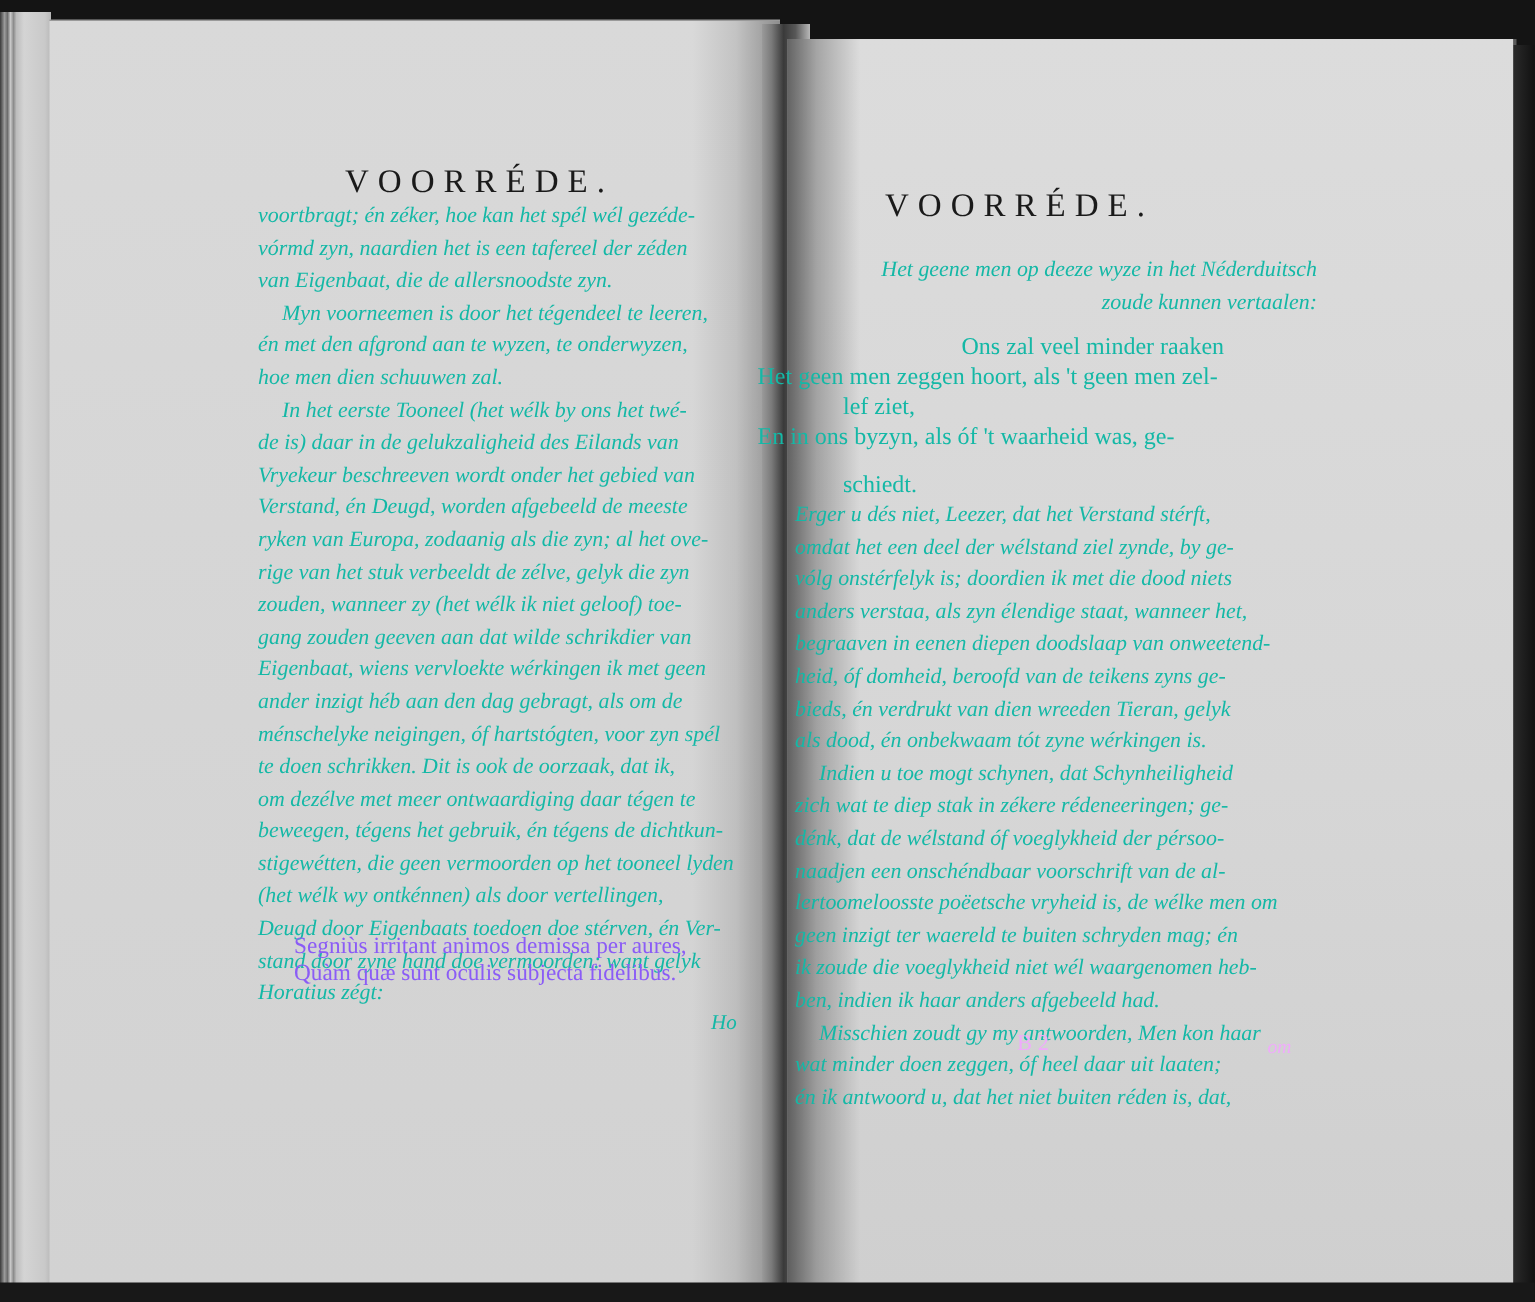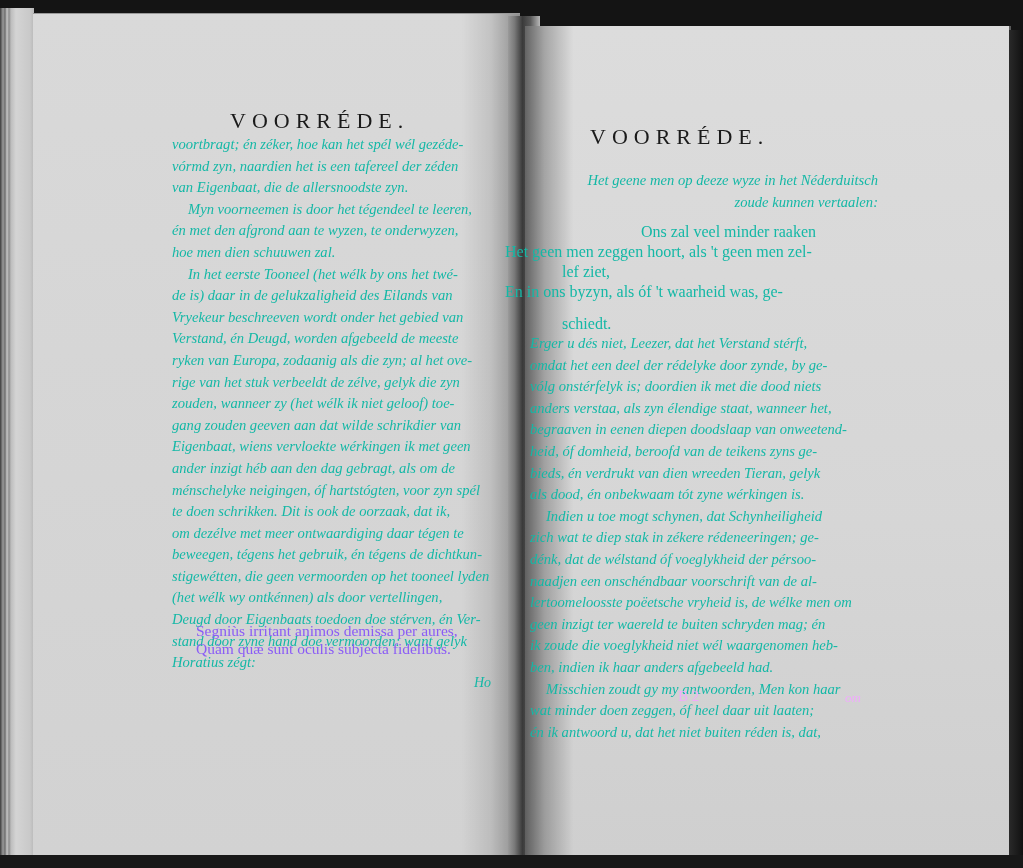--- a/index.html
+++ b/index.html
@@ -115,21 +115,21 @@
   <div class="text" style="left:505px; top:222px; font-size:16px; line-height:20px; width:350px;">
     <div class="ln" style="padding-left:136px;">Ons zal veel minder raaken</div>
     <div class="ln">Het geen men zeggen hoort, als 't geen men zel-</div>
     <div class="ln" style="padding-left:57px;">lef ziet,</div>
     <div class="ln">En in ons byzyn, als óf 't waarheid was, ge-</div>
     <div class="ln" style="padding-left:57px;margin-top:12px;">schiedt.</div>
   </div>
 
   <div class="text lines it" style="left:530px; top:333px; width:350px;">
     <div class="ln">Erger u dés niet, Leezer, dat het Verstand stérft,</div>
-    <div class="ln">omdat het een deel der rédelyke door zynde, by ge-</div>
+    <div class="ln">omdat het een deel der wélstand ziel zynde, by ge-</div>
     <div class="ln">vólg onstérfelyk is; doordien ik met die dood niets</div>
     <div class="ln">anders verstaa, als zyn élendige staat, wanneer het,</div>
     <div class="ln">begraaven in eenen diepen doodslaap van onweetend-</div>
     <div class="ln">heid, óf domheid, beroofd van de teikens zyns ge-</div>
     <div class="ln">bieds, én verdrukt van dien wreeden Tieran, gelyk</div>
     <div class="ln">als dood, én onbekwaam tót zyne wérkingen is.</div>
     <div class="ln indent">Indien u toe mogt schynen, dat Schynheiligheid</div>
     <div class="ln">zich wat te diep stak in zékere rédeneeringen; ge-</div>
     <div class="ln">dénk, dat de wélstand óf voeglykheid der pérsoo-</div>
     <div class="ln">naadjen een onschéndbaar voorschrift van de al-</div>

